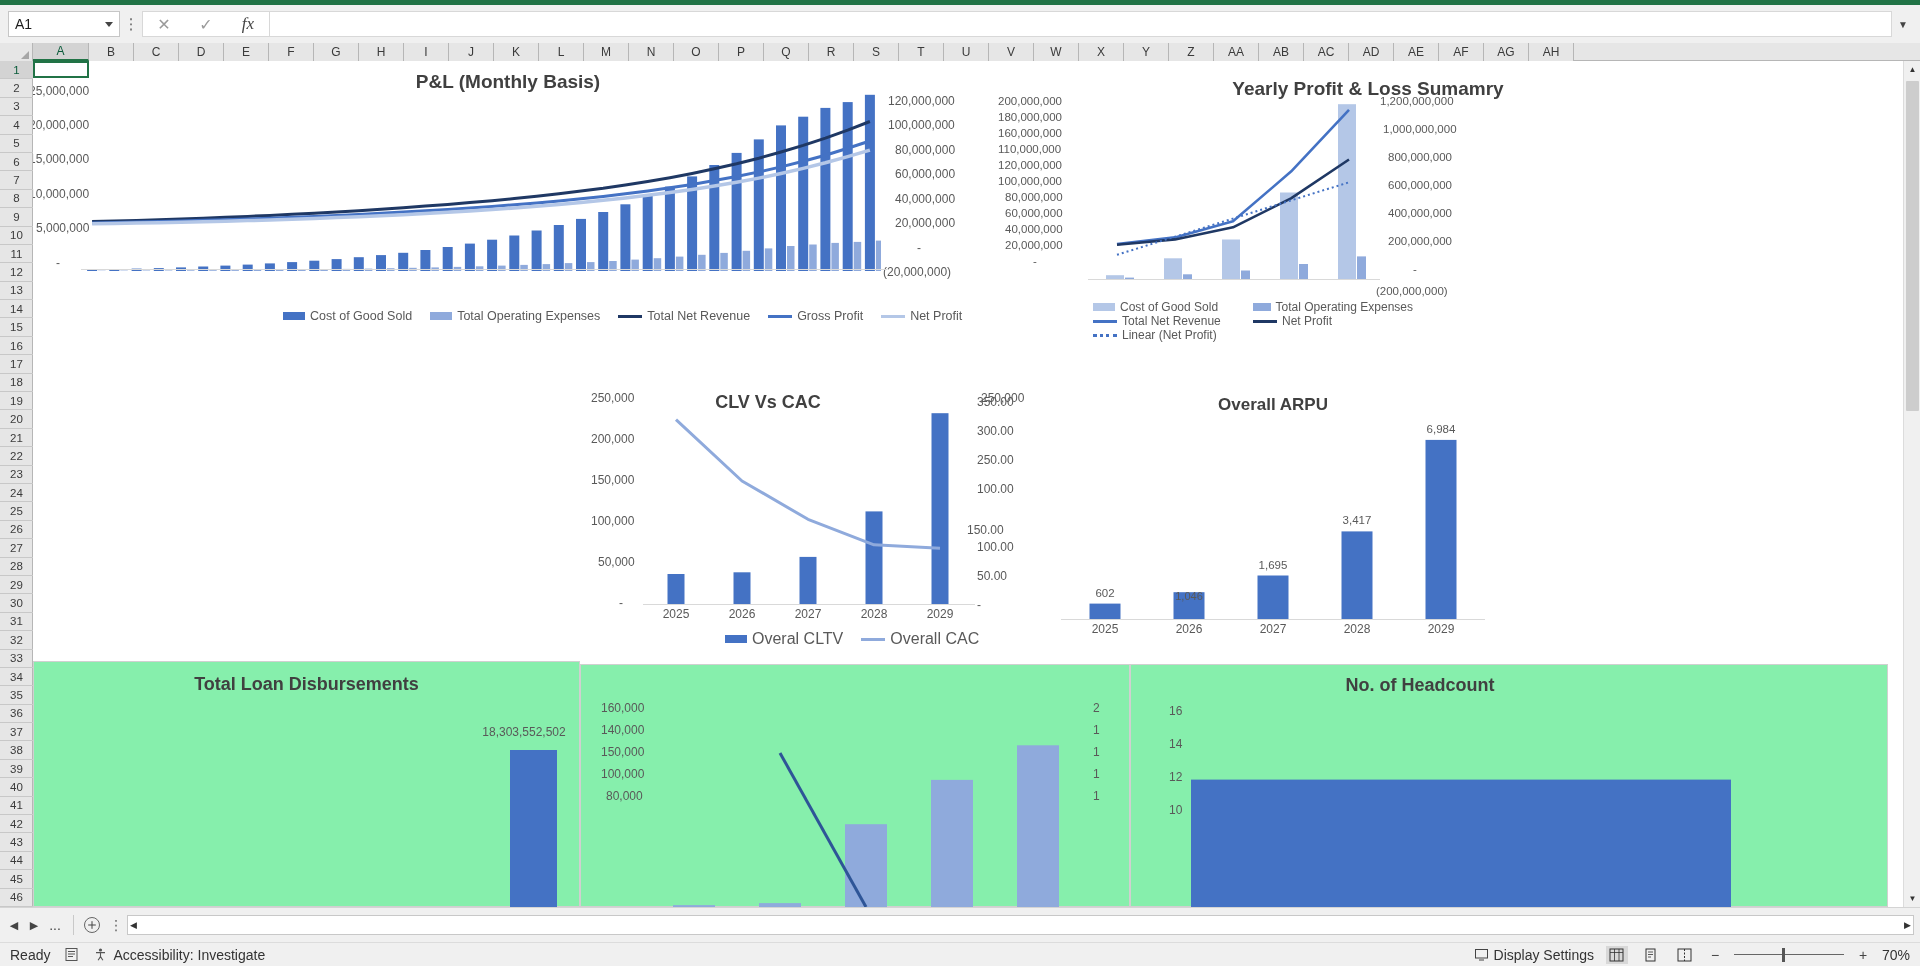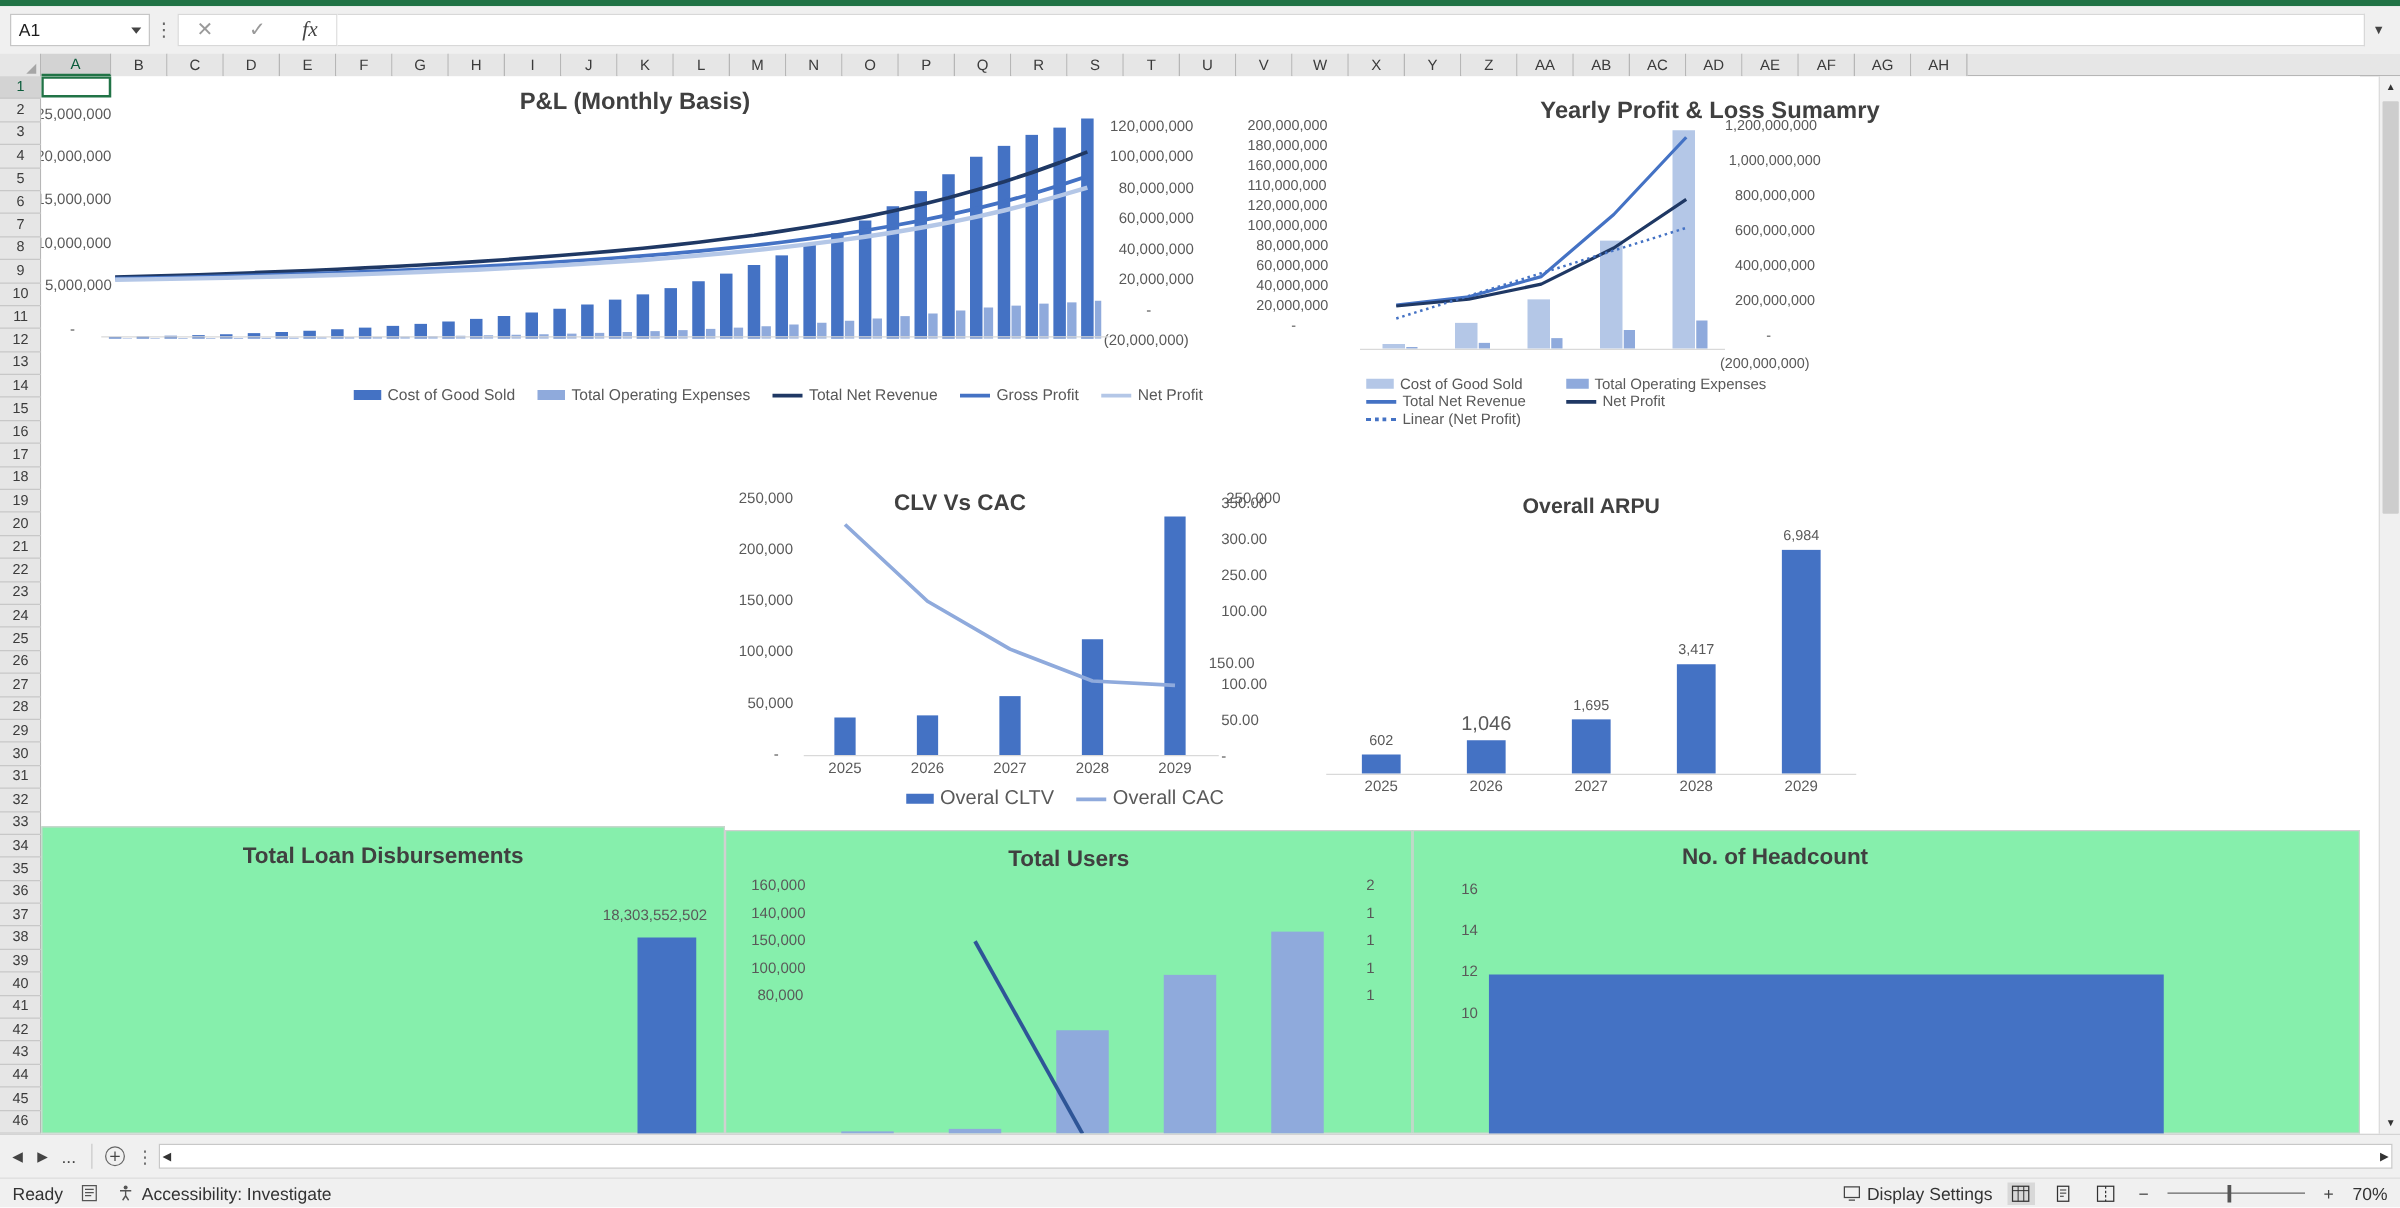--- a/index.html
+++ b/index.html
@@ -511,38 +511,37 @@
       <div class="baseline" style="left:28px; top:236px; width:424px;"></div>
 
       <div style="position:absolute; left:30px; top:239px; width:420px; display:flex;" id="xticks-arpu">
           <div style="flex: 1 1 0%; text-align: center; font-size: 12px; color: rgb(89, 89, 89);">2025</div>
           <div style="flex: 1 1 0%; text-align: center; font-size: 12px; color: rgb(89, 89, 89);">2026</div>
           <div style="flex: 1 1 0%; text-align: center; font-size: 12px; color: rgb(89, 89, 89);">2027</div>
           <div style="flex: 1 1 0%; text-align: center; font-size: 12px; color: rgb(89, 89, 89);">2028</div>
           <div style="flex: 1 1 0%; text-align: center; font-size: 12px; color: rgb(89, 89, 89);">2029</div>
         </div>
     <div class="dlabel" style="left: 42px; top: 203.564px; width: 60px; font-size: 11.5px;">602</div>
-        <div class="dlabel" style="left: 126px; top: 188px; width: 60px; font-size: 16px;">1,046</div>
+        <div class="dlabel" style="left: 126px; top: 207px; width: 60px; font-size: 11px;">1,046</div>
         <div class="dlabel" style="left: 210px; top: 175.538px; width: 60px; font-size: 11.5px;">1,695</div>
         <div class="dlabel" style="left: 294px; top: 131.385px; width: 60px; font-size: 11.5px;">3,417</div>
         <div class="dlabel" style="left: 378px; top: 39.9231px; width: 60px; font-size: 11.5px;">6,984</div>
       </div>
 
     <div class="frame" style="left:0px; top:600px; width:547px; height:246px;">
       <div class="chart-title" style="top:12px; font-size:18px;">Total Loan Disbursements</div>
 
       <div class="dlabel" style="left:420px; top:63px; width:140px; font-size:12px;">18,303,552,502</div>
 
       <svg class="plot" style="left:10px; top:80px;" width="530" height="166" id="plot-loan">
           <rect x="466" y="8" width="47" height="158" fill="#4472c4"></rect>
         </svg>
     </div>
 
     <div class="frame" style="left:547px; top:603px; width:550px; height:243px;">
-      <div class="chart-title" style="top:12px; font-size:18px;">Total Users</div>
 
       <div class="axis-lbl" style="left:20px; top:36px; font-size:12px;">160,000</div>
       <div class="axis-lbl" style="left:20px; top:58px; font-size:12px;">140,000</div>
       <div class="axis-lbl" style="left:20px; top:80px; font-size:12px;">150,000</div>
       <div class="axis-lbl" style="left:20px; top:102px; font-size:12px;">100,000</div>
       <div class="axis-lbl" style="left:25px; top:124px; font-size:12px;">80,000</div>
 
       <div class="axis-lbl" style="left:512px; top:36px; font-size:12px;">2</div>
       <div class="axis-lbl" style="left:512px; top:58px; font-size:12px;">1</div>
       <div class="axis-lbl" style="left:512px; top:80px; font-size:12px;">1</div>

